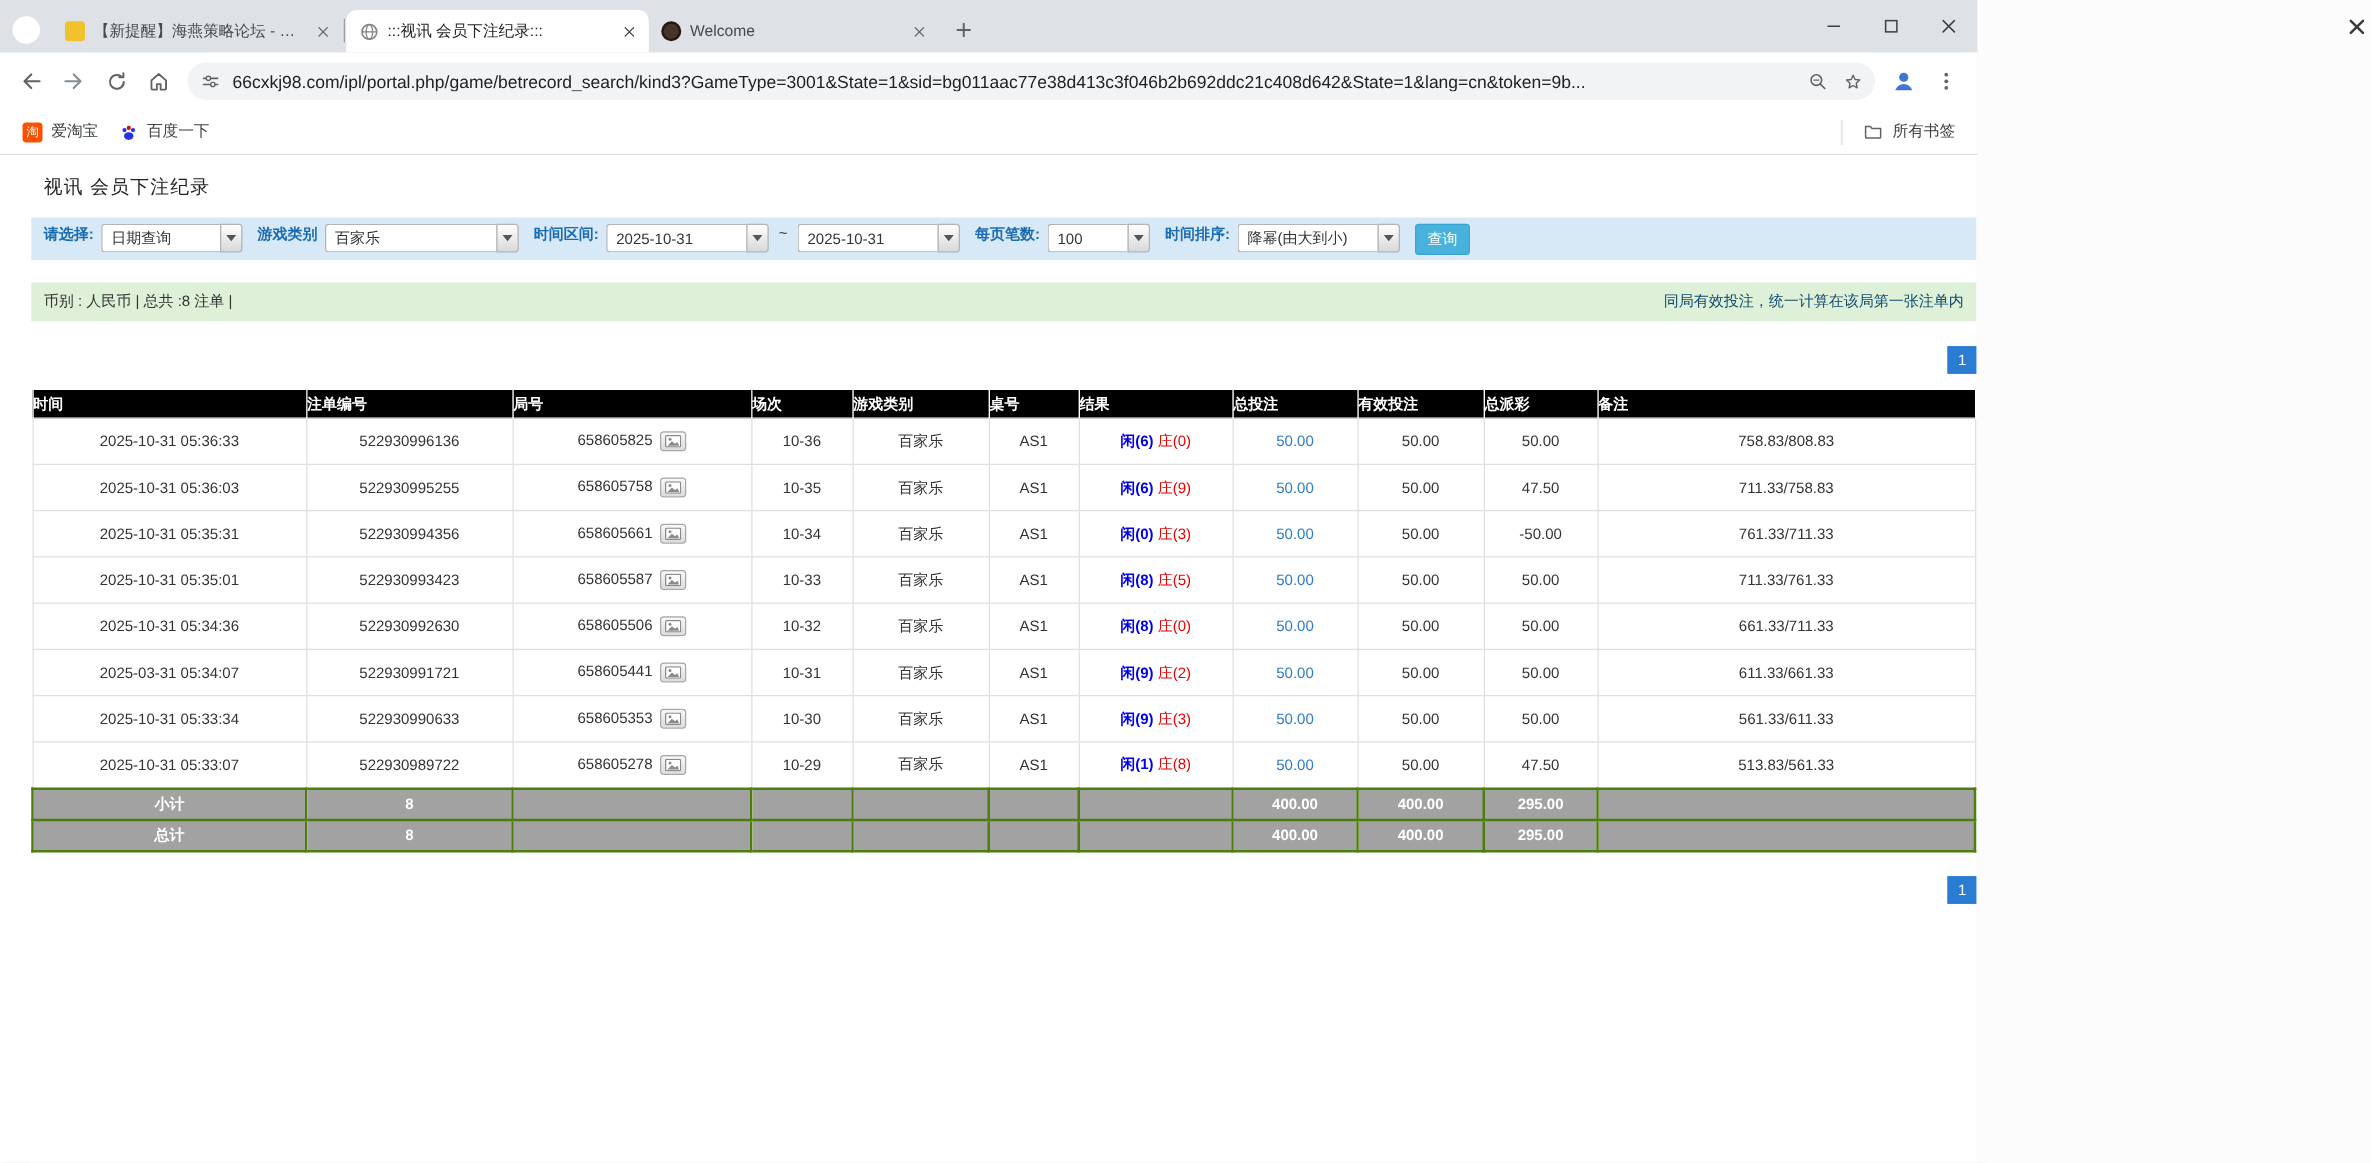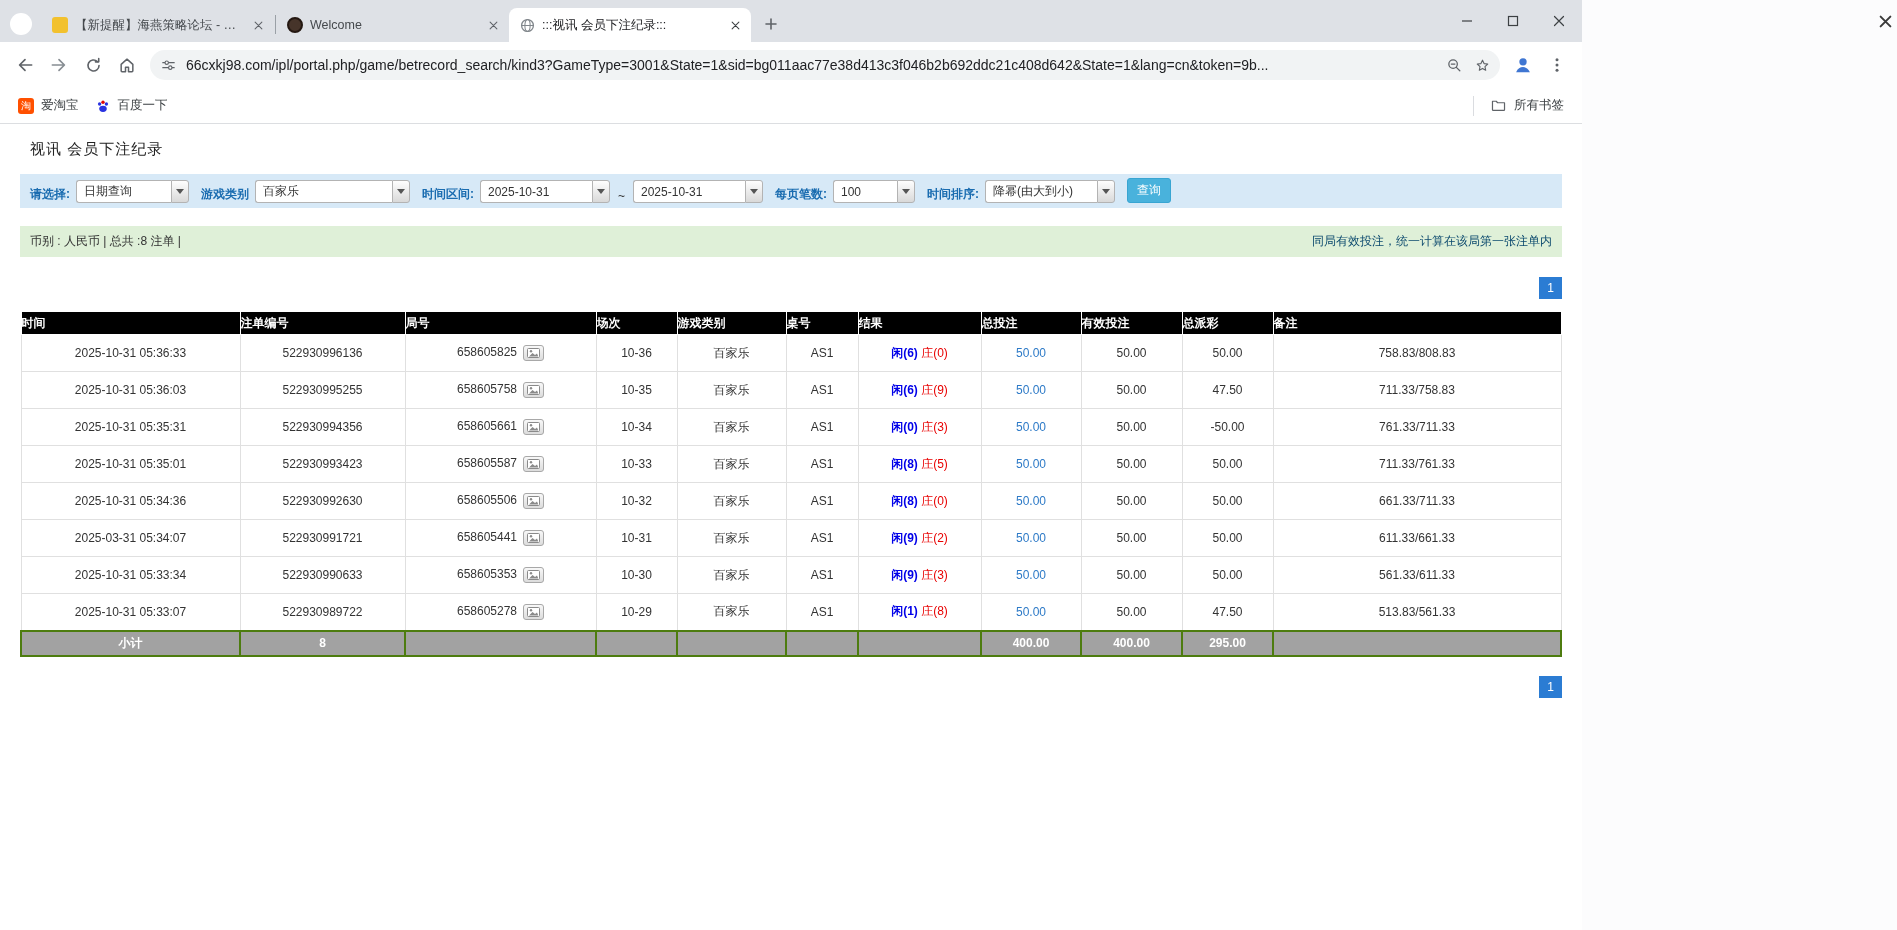--- a/index.html
+++ b/index.html
@@ -32,24 +32,24 @@
   .url-text { flex:1; font-size:14px; color:#202124; white-space:nowrap; overflow:hidden; min-width:0; padding-left:4px; }
 
   
   .bookmarks { height:36px; background:#fff; border-bottom:1px solid #dcdee1; display:flex; align-items:center; padding:0 10px; font-size:12.5px; color:#3c4043; }
   .bm-item { display:flex; align-items:center; gap:7px; padding:4px 8px; border-radius:14px; flex:none; }
   .bm-ico-taobao { width:16px; height:16px; background:#ff5000; border-radius:3px; color:#fff; font-size:10px; display:flex; align-items:center; justify-content:center; }
   .bm-right { margin-left:auto; display:flex; align-items:center; gap:8px; }
   .bm-divider { width:1px; height:20px; background:#dadce0; }
 
   
-  .page { height:806px; background:#fff; padding:14px 20px 0; font-size:12px; color:#333; }
+  .page { height:806px; background:#fff; padding:14px 1px 0; font-size:12px; color:#333;margin-left:24px; }
   .page-title { font-size:15px; font-weight:400; color:#222; margin:2px 0 0 10px; letter-spacing:1px; }
 
-  .filter-bar { margin-top:15px; background:#d7e9f7; padding:5px 10px; display:flex; align-items:flex-end; gap:6px; height:34px; }
+  .filter-bar { margin-top:15px; background:#d7e9f7; padding:5px 10px; display:flex; align-items:flex-start; gap:6px; height:34px; }
   .flabel { color:#1a6cb0; font-weight:bold; font-size:12px; white-space:nowrap; margin-left:6px; }
   .flabel:first-child { margin-left:0; }
   .combo { display:inline-flex; height:23px;border-radius:10px; }
   .combo-text { background:#fff; border:1px solid #b3b3b3; border-right:none; border-radius:3px 0 0 3px; padding:0 7px; display:flex; align-items:center; font-size:12px; color:#333; white-space:nowrap; overflow:hidden; }
   .combo-btn { width:18px; background:linear-gradient(#fefefe,#d9d9d9); border:1px solid #b3b3b3; border-radius:0 3px 3px 0; display:flex; align-items:center; justify-content:center; }
   .caret { width:0; height:0; border-left:4px solid transparent; border-right:4px solid transparent; border-top:5px solid #555; }
   .tilde { color:#333; margin:0 2px; }
   .btn-search { background:#49b2dc; color:#fff; border:1px solid #38a5d2; border-radius:3px; font-size:12px; padding:3px 9px; margin-left:6px; cursor:pointer; font-family:inherit; }
 
   .info-bar { margin-top:18px; background:#dff0d8; padding:7px 10px; display:flex; justify-content:space-between; align-items:center; font-size:12px; color:#333; }
@@ -87,42 +87,42 @@
         <span class="tab-title">【新提醒】海燕策略论坛 - 综合</span>
         <span class="tab-close">
           <svg width="9" height="9" viewBox="0 0 12 12">
               <path d="M1.5 1.5 10.5 10.5M10.5 1.5 1.5 10.5" stroke="#5f6368" stroke-width="1.4" stroke-linecap="round"></path>
             </svg>
         </span>
       </div>
 
       <div class="tab-sep"></div>
 
+      <div class="tab active" style="width:242px;">
+        <span class="favicon">
+          <svg width="15" height="15" viewBox="0 0 16 16">
+              <circle cx="8" cy="8" r="6.3" fill="none" stroke="#80868b" stroke-width="1.4"></circle>
+              <ellipse cx="8" cy="8" rx="2.8" ry="6.3" fill="none" stroke="#80868b" stroke-width="1.1"></ellipse>
+              <line x1="1.7" y1="8" x2="14.3" y2="8" stroke="#80868b" stroke-width="1.1"></line>
+            </svg>
+        </span>
+        <span class="tab-title">:::视讯 会员下注纪录:::</span>
+        <span class="tab-close">
+          <svg width="9" height="9" viewBox="0 0 12 12">
+              <path d="M1.5 1.5 10.5 10.5M10.5 1.5 1.5 10.5" stroke="#3c4043" stroke-width="1.4" stroke-linecap="round"></path>
+            </svg>
+        </span>
+      </div>
+
       <div class="tab" style="width:232px;">
         <span class="favicon fav-welcome"></span>
         <span class="tab-title">Welcome</span>
         <span class="tab-close">
           <svg width="9" height="9" viewBox="0 0 12 12">
               <path d="M1.5 1.5 10.5 10.5M10.5 1.5 1.5 10.5" stroke="#5f6368" stroke-width="1.4" stroke-linecap="round"></path>
-            </svg>
-        </span>
-      </div>
-
-      <div class="tab active" style="width:242px;">
-        <span class="favicon">
-          <svg width="15" height="15" viewBox="0 0 16 16">
-              <circle cx="8" cy="8" r="6.3" fill="none" stroke="#80868b" stroke-width="1.4"></circle>
-              <ellipse cx="8" cy="8" rx="2.8" ry="6.3" fill="none" stroke="#80868b" stroke-width="1.1"></ellipse>
-              <line x1="1.7" y1="8" x2="14.3" y2="8" stroke="#80868b" stroke-width="1.1"></line>
-            </svg>
-        </span>
-        <span class="tab-title">:::视讯 会员下注纪录:::</span>
-        <span class="tab-close">
-          <svg width="9" height="9" viewBox="0 0 12 12">
-              <path d="M1.5 1.5 10.5 10.5M10.5 1.5 1.5 10.5" stroke="#3c4043" stroke-width="1.4" stroke-linecap="round"></path>
             </svg>
         </span>
       </div>
 
       <div class="newtab-btn">
         <svg width="12" height="12" viewBox="0 0 12 12">
             <path d="M6 1v10M1 6h10" stroke="#5f6368" stroke-width="1.6" stroke-linecap="round"></path>
           </svg>
       </div>
 
@@ -491,20 +491,33 @@
             <td></td>
             <td></td>
             <td></td>
             <td></td>
             <td></td>
             <td>400.00</td>
             <td>400.00</td>
             <td>295.00</td>
             <td></td>
           </tr>
+          <tr class="summary">
+            <td>总计</td>
+            <td>8</td>
+            <td></td>
+            <td></td>
+            <td></td>
+            <td></td>
+            <td></td>
+            <td>400.00</td>
+            <td>400.00</td>
+            <td>295.00</td>
+            <td></td>
+          </tr>
         </tbody>
       </table>
 
       <div class="pagination bottom">
         <span class="page-num">1</span>
       </div>
     </div>
   </div>
 
   <div class="desktop">

